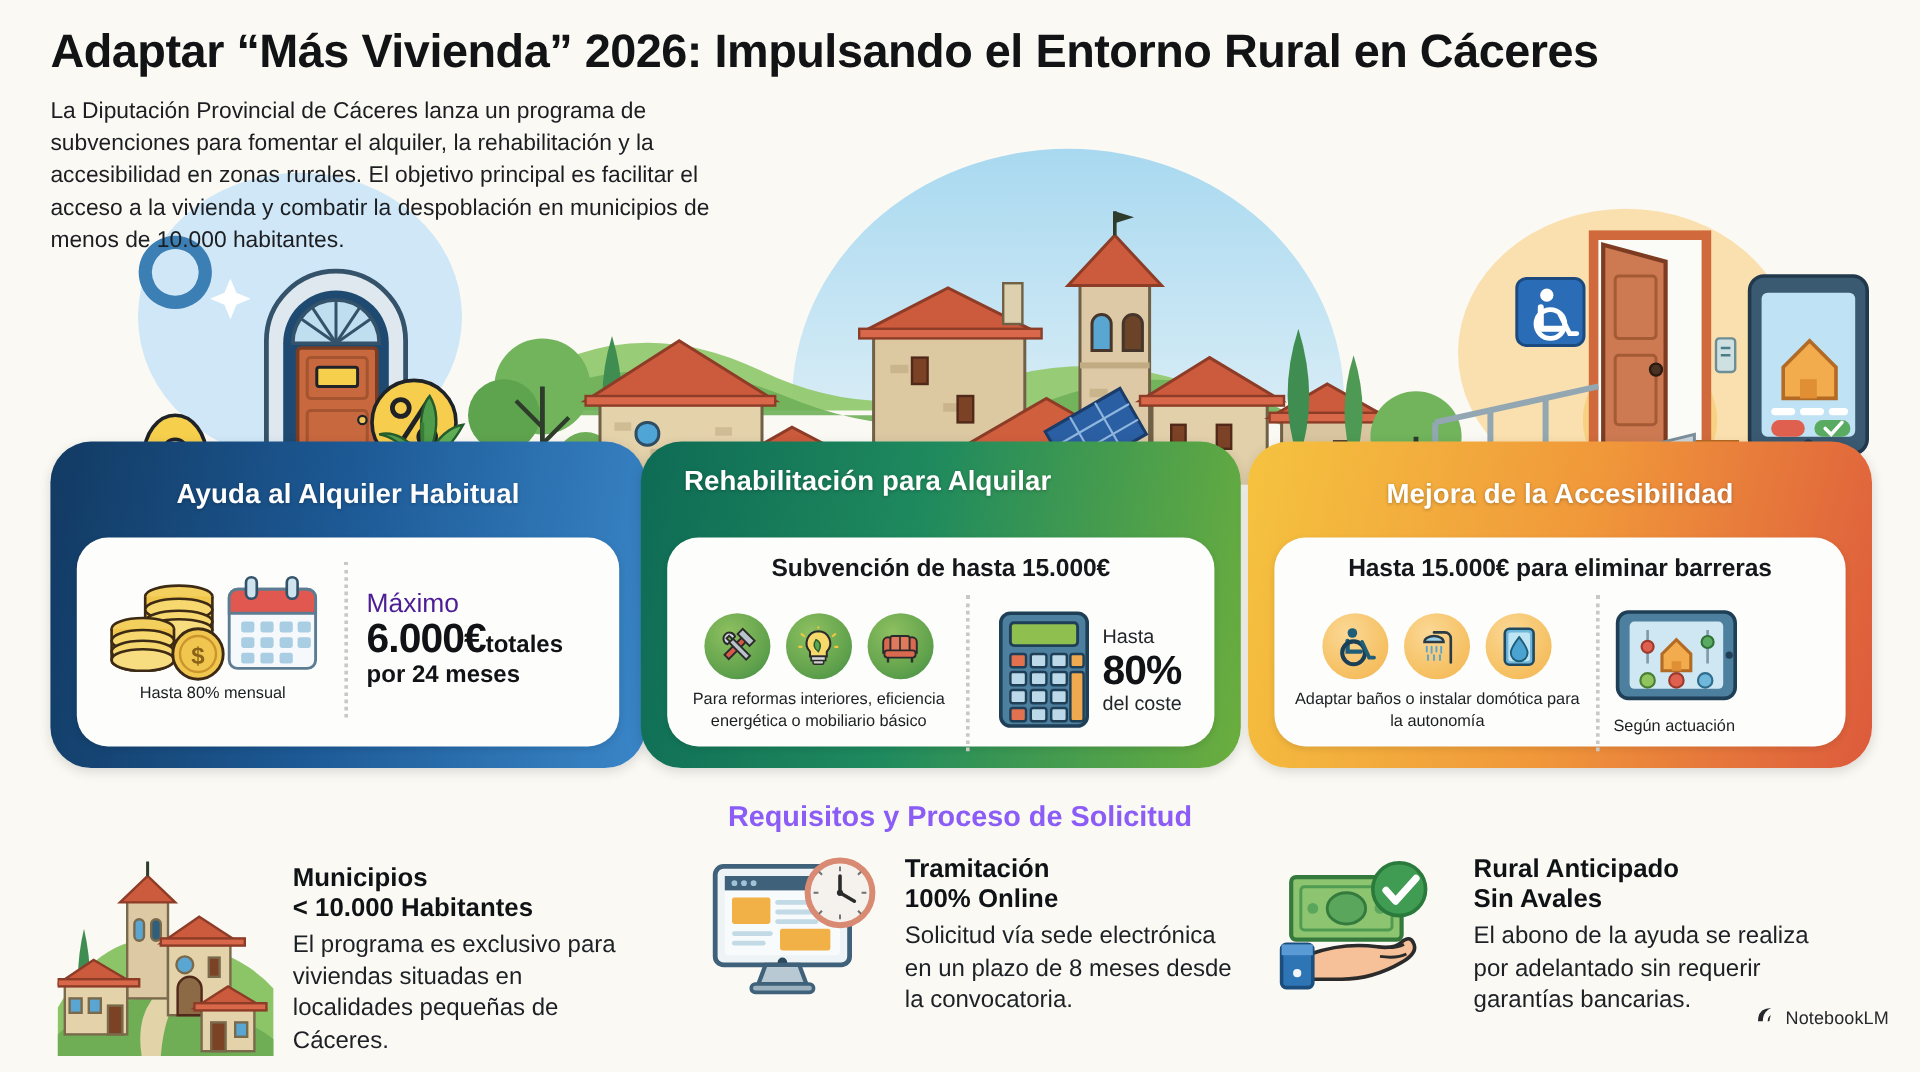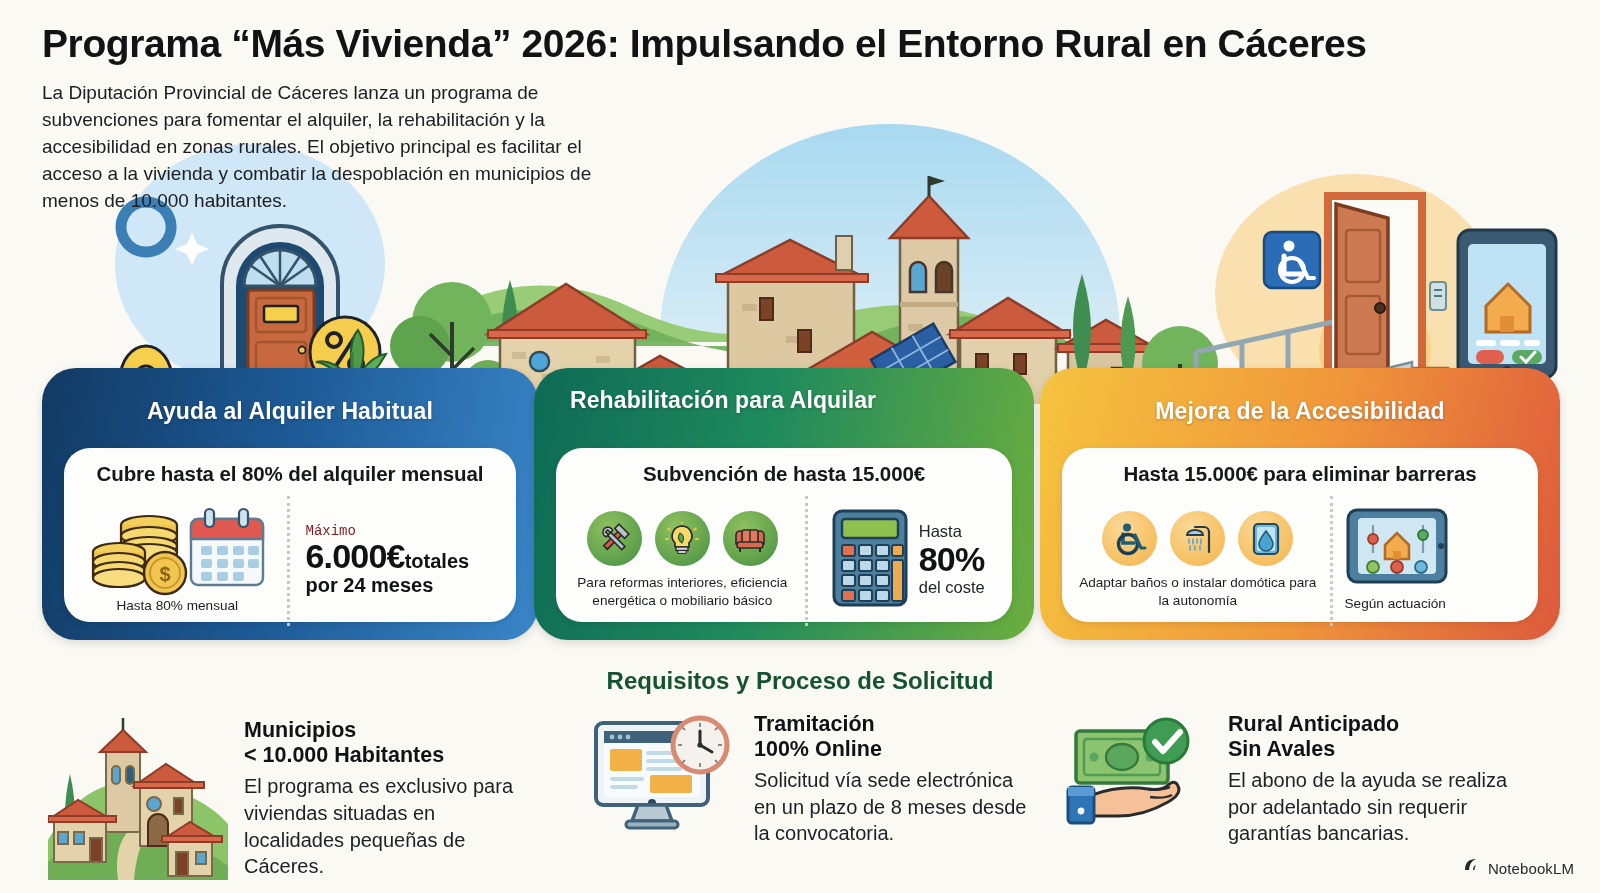--- a/index.html
+++ b/index.html
@@ -70,53 +70,53 @@
   .cap.left { text-align: center; }
 
   .icon-row { display: flex; justify-content: center; gap: 13px; margin-bottom: 8px; }
   .icon-badge {
     width: 55px; height: 55px; border-radius: 50%;
     display: flex; align-items: center; justify-content: center;
   }
   .icon-badge.green { background: radial-gradient(circle at 38% 30%, #8ec060 0%, #63a34d 62%, #3f8c45 100%); }
   .icon-badge.amber { background: radial-gradient(circle at 38% 30%, #fbd896 0%, #f6c266 62%, #f3b34e 100%); }
 
-  .stat-label { font-size: 14px; color: #7f1d1d; line-height: 1.15; font-family: Liberation Mono, monospace; }
+  .stat-label { font-size: 22px; color: #4c1d95; line-height: 1.15; }
   .stat-big { font-size: 34px; font-weight: 700; color: #101215; letter-spacing: -0.8px; line-height: 1.05; }
   .stat-big .unit { font-size: 20px; font-weight: 700; letter-spacing: 0; }
   .stat-sub { font-size: 20px; font-weight: 700; color: #101215; line-height: 1.15; }
   .stat-note { font-size: 16.5px; color: #22252a; line-height: 1.2; }
 
   
   .section-title {
     position: absolute; top: 667px; left: 0; width: 1600px; text-align: center;
-    font-size: 24px; font-weight: 700; color: #14532d; z-index: 30;
+    font-size: 24px; font-weight: 700; color: #8b5cf6; z-index: 30;
   }
   .req-row { position: absolute; top: 700px; left: 0; width: 1600px; height: 185px; z-index: 30; }
   .req { position: absolute; display: flex; gap: 16px; align-items: center; }
   .req.r1 { left: 48px;   top: 10px; width: 470px; }
   .req.r2 { left: 588px;  top: 8px;  width: 450px; }
   .req.r3 { left: 1062px; top: 8px;  width: 460px; }
   .req-art { flex: 0 0 auto; }
   .req-txt { padding-top: 4px; }
   .req-head { font-size: 21.5px; font-weight: 700; color: #101316; line-height: 1.17; }
   .req-desc { margin-top: 5px; font-size: 20px; color: #1d2025; line-height: 1.33; }
 
   
   .watermark {
-    position: absolute; right: 26px; bottom: 16px; z-index: 50;
-    display: flex; align-items: flex-end; gap: 7px;
+    position: absolute; right: 26px; bottom: 34px; z-index: 50;
+    display: flex; align-items: center; gap: 7px;
     font-size: 15px; color: #26282c; letter-spacing: .1px;
   }
 </style>
 </head>
 <body>
 
 <div class="header">
-  <div class="page-title">Programa “Más Vivienda” 2026: Impulsando el Entorno Rural en Cáceres</div>
+  <div class="page-title">Adaptar “Más Vivienda” 2026: Impulsando el Entorno Rural en Cáceres</div>
   <div class="intro">La Diputación Provincial de Cáceres lanza un programa de subvenciones para fomentar el alquiler, la rehabilitación y la accesibilidad en zonas rurales. El objetivo principal es facilitar el acceso a la vivienda y combatir la despoblación en municipios de menos de 10.000 habitantes.</div>
 </div>
 
 <div class="hero">
 <svg width="1600" height="320" viewBox="0 0 1600 320" xmlns="http://www.w3.org/2000/svg">
   <defs>
     <linearGradient id="skyg" x1="0" y1="0" x2="0" y2="1">
       <stop offset="0%" stop-color="#9ad3ef"></stop>
           <stop offset="100%" stop-color="#cfe9f6"></stop>
     </linearGradient>
@@ -368,21 +368,20 @@
     <rect x="1190" y="340" width="380" height="10" fill="#f3c86a"></rect>
   </g>
 </svg>
 </div>
 
 <div class="cards">
 
   <div class="card c1">
     <div class="card-title">Ayuda al Alquiler Habitual</div>
     <div class="card-inner">
-      <div class="inner-head">Cubre hasta el 80% del alquiler mensual</div>
       <div class="inner-body">
         <div class="pane" style="flex:1;">
           <div style="display:flex;justify-content:center;align-items:flex-end;height:92px;">
             <svg width="180" height="92" viewBox="0 0 180 92">
               <g>
                 <g stroke="#3d2a14" stroke-width="2.2">
                   <ellipse cx="62" cy="20" rx="28" ry="9" fill="#f3cf5e"></ellipse>
                   <path d="M34 20 v28 a28 9 0 0 0 56 0 V20" fill="#f0c64c"></path>
                   <ellipse cx="62" cy="31" rx="28" ry="9" fill="#f6d86f"></ellipse>
                   <ellipse cx="62" cy="41" rx="28" ry="9" fill="#f6d86f"></ellipse>

